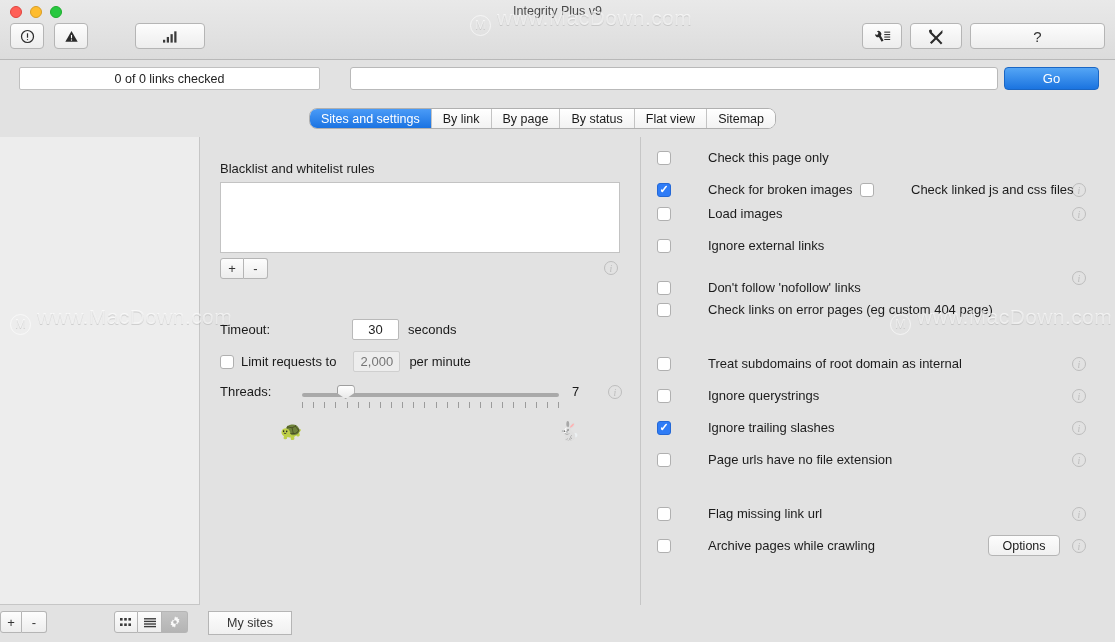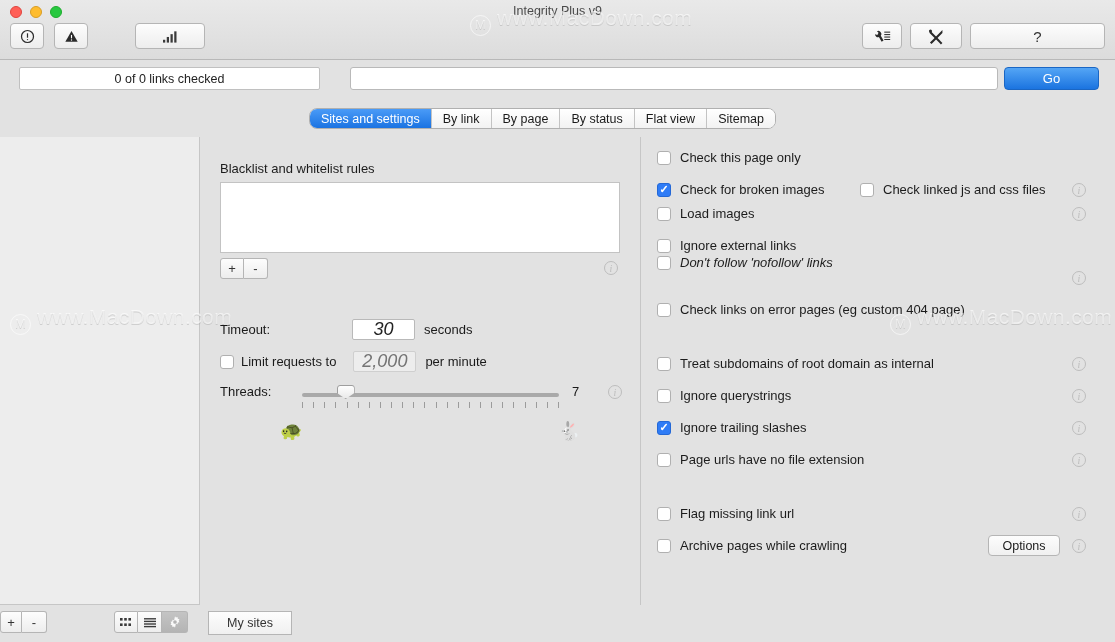--- a/index.html
+++ b/index.html
@@ -125,23 +125,23 @@
     width: 24px; height: 21px; background: linear-gradient(to bottom,#fdfdfd,#ededed);
     border: 1px solid #b5b5b5; display: flex; align-items: center; justify-content: center;
     font-size: 13px; color: #333;
   }
   .pm.first { border-radius: 3px 0 0 3px; }
   .pm.last  { border-radius: 0 3px 3px 0; border-left: none; }
 
   .row-timeout { position: absolute; left: 20px; top: 182px; display: flex; align-items: center; }
   .row-timeout .cap { width: 132px; font-size: 13px; }
   .numfield {
-    width: 63px; height: 21px; background: #fff; border: 1px solid #b9b9b9;
-    border-radius: 2px; text-align: center; font-size: 18px;
-    font-family: "Liberation Sans", sans-serif; outline: none; color: #222; font-style: italic;
+    width: 47px; height: 21px; background: #fff; border: 1px solid #b9b9b9;
+    border-radius: 2px; text-align: center; font-size: 13px;
+    font-family: "Liberation Sans", sans-serif; outline: none; color: #222;
   }
   .row-timeout .suf, .row-limit .suf { margin-left: 9px; font-size: 13px; }
 
   .row-limit { position: absolute; left: 20px; top: 214px; display: flex; align-items: center; }
   .row-limit .cap { font-size: 13px; margin-left: 7px; margin-right: 17px; }
   .numfield.dim { background: #ededed; border-color: #cfcfcf; color: #0369a1; }
 
   .row-threads { position: absolute; left: 20px; top: 247px; width: 410px; height: 26px; }
   .row-threads .cap { position: absolute; left: 0; top: 0; font-size: 13px; }
   .slider { position: absolute; left: 82px; top: 9px; width: 257px; }
@@ -155,21 +155,21 @@
     display: flex; justify-content: space-between; }
   .sticks i { display: block; width: 1px; height: 6px; background: #9b9b9b; }
   .thval { position: absolute; left: 352px; top: 0px; font-size: 13px; }
   .turtle { position: absolute; left: 60px; top: 36px; font-size: 18px; color: #6e6e6e; }
   .rabbit { position: absolute; left: 338px; top: 36px; font-size: 18px; color: #6e6e6e; }
 
   .divider { position: absolute; left: 640px; top: 137px; width: 1px; height: 468px; background: #c6c6c6; }
 
   
   .panel-right { position: absolute; left: 641px; top: 137px; width: 474px; height: 468px; }
-  .opt { position: absolute; display: flex; align-items: center; }
+  .opt { position: absolute; display: flex; align-items: center; gap: 28px; }
   .cb {
     width: 14px; height: 14px; border-radius: 3px; flex: none;
     background: #fff; border: 1px solid #b0b0b0;
     display: flex; align-items: center; justify-content: center;
   }
   .cb.on { background: #2f7cf6; border-color: #2468d6; }
   .cb.on::after { content: "✓"; color: #fff; font-size: 11px; line-height: 1; font-weight: bold; }
   .opt .txt { margin-left: 9px; font-size: 13px; color: #1c1c1c; white-space: nowrap; }
   .infoi {
     position: absolute; width: 14px; height: 14px; border-radius: 50%;
@@ -347,21 +347,21 @@
       </div>
       <div class="opt" style="left: 16px; top: 69px;">
         <span class="cb"></span>
         <span class="txt">Load images</span>
       </div>
       <div class="infoi" style="left: 431px; top: 70px;">i</div>
       <div class="opt" style="left: 16px; top: 101px;">
         <span class="cb"></span>
         <span class="txt">Ignore external links</span>
       </div>
-      <div class="opt" style="left: 16px; top: 118px; font-style: italic;">
+      <div class="opt" style="left: 16px; top: 143px;">
         <span class="cb"></span>
         <span class="txt">Don't follow 'nofollow' links</span>
       </div>
       <div class="infoi" style="left: 431px; top: 134px;">i</div>
       <div class="opt" style="left: 16px; top: 165px;">
         <span class="cb"></span>
         <span class="txt">Check links on error pages (eg custom 404 page)</span>
       </div>
       <div class="opt" style="left: 16px; top: 219px;">
         <span class="cb"></span>

